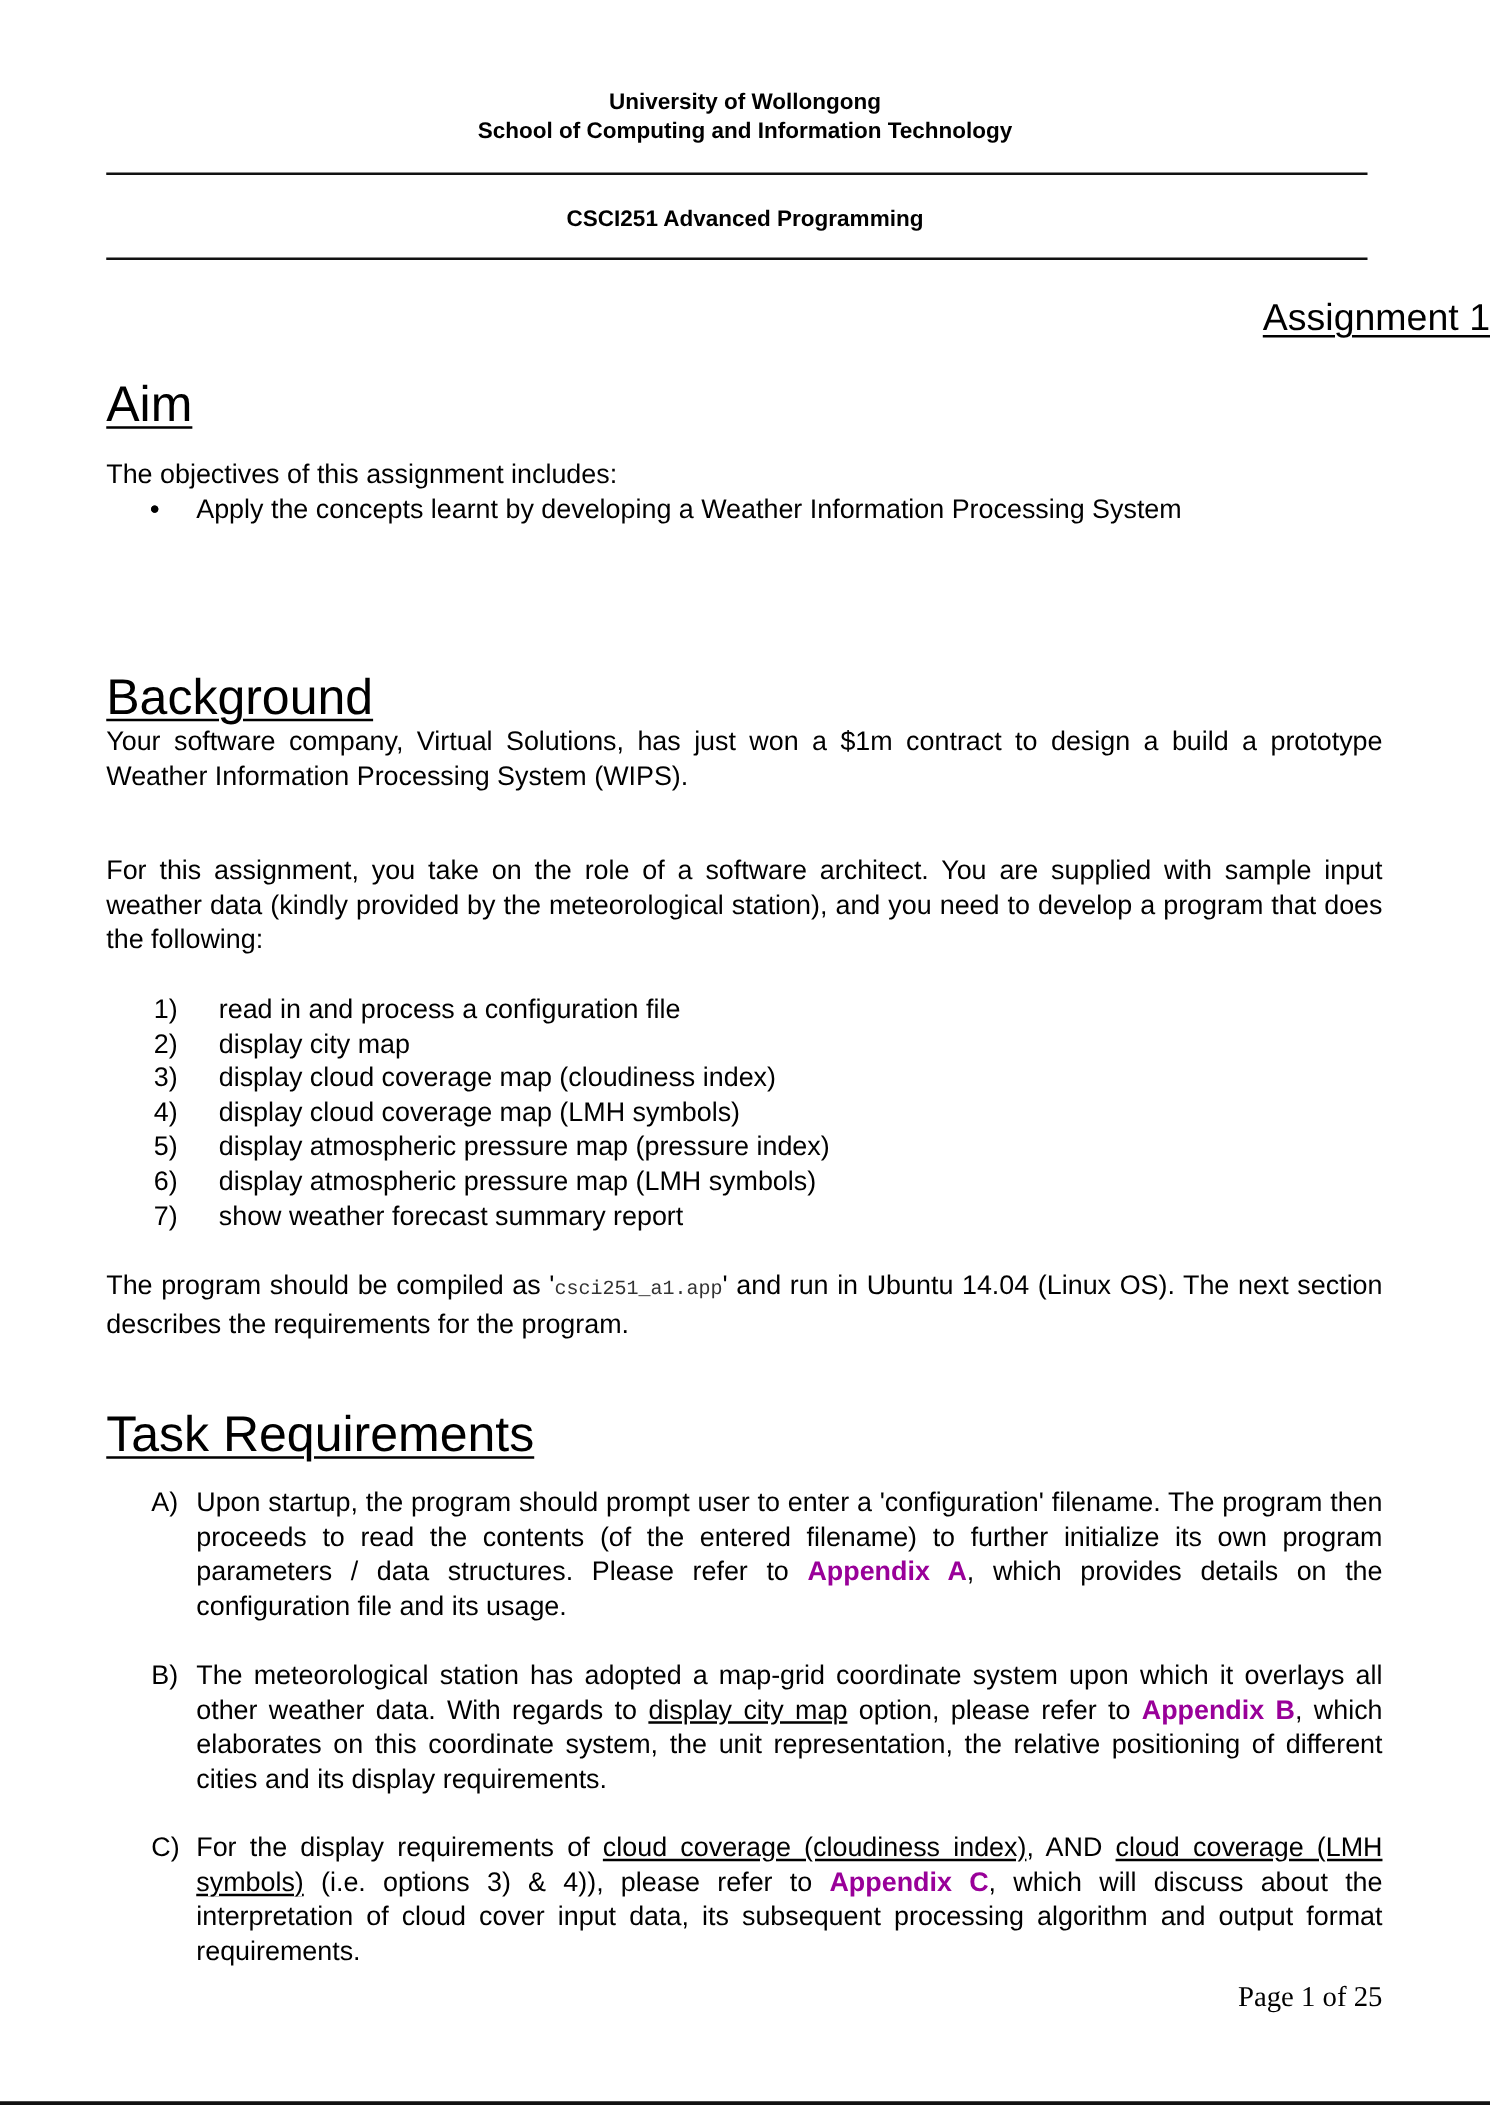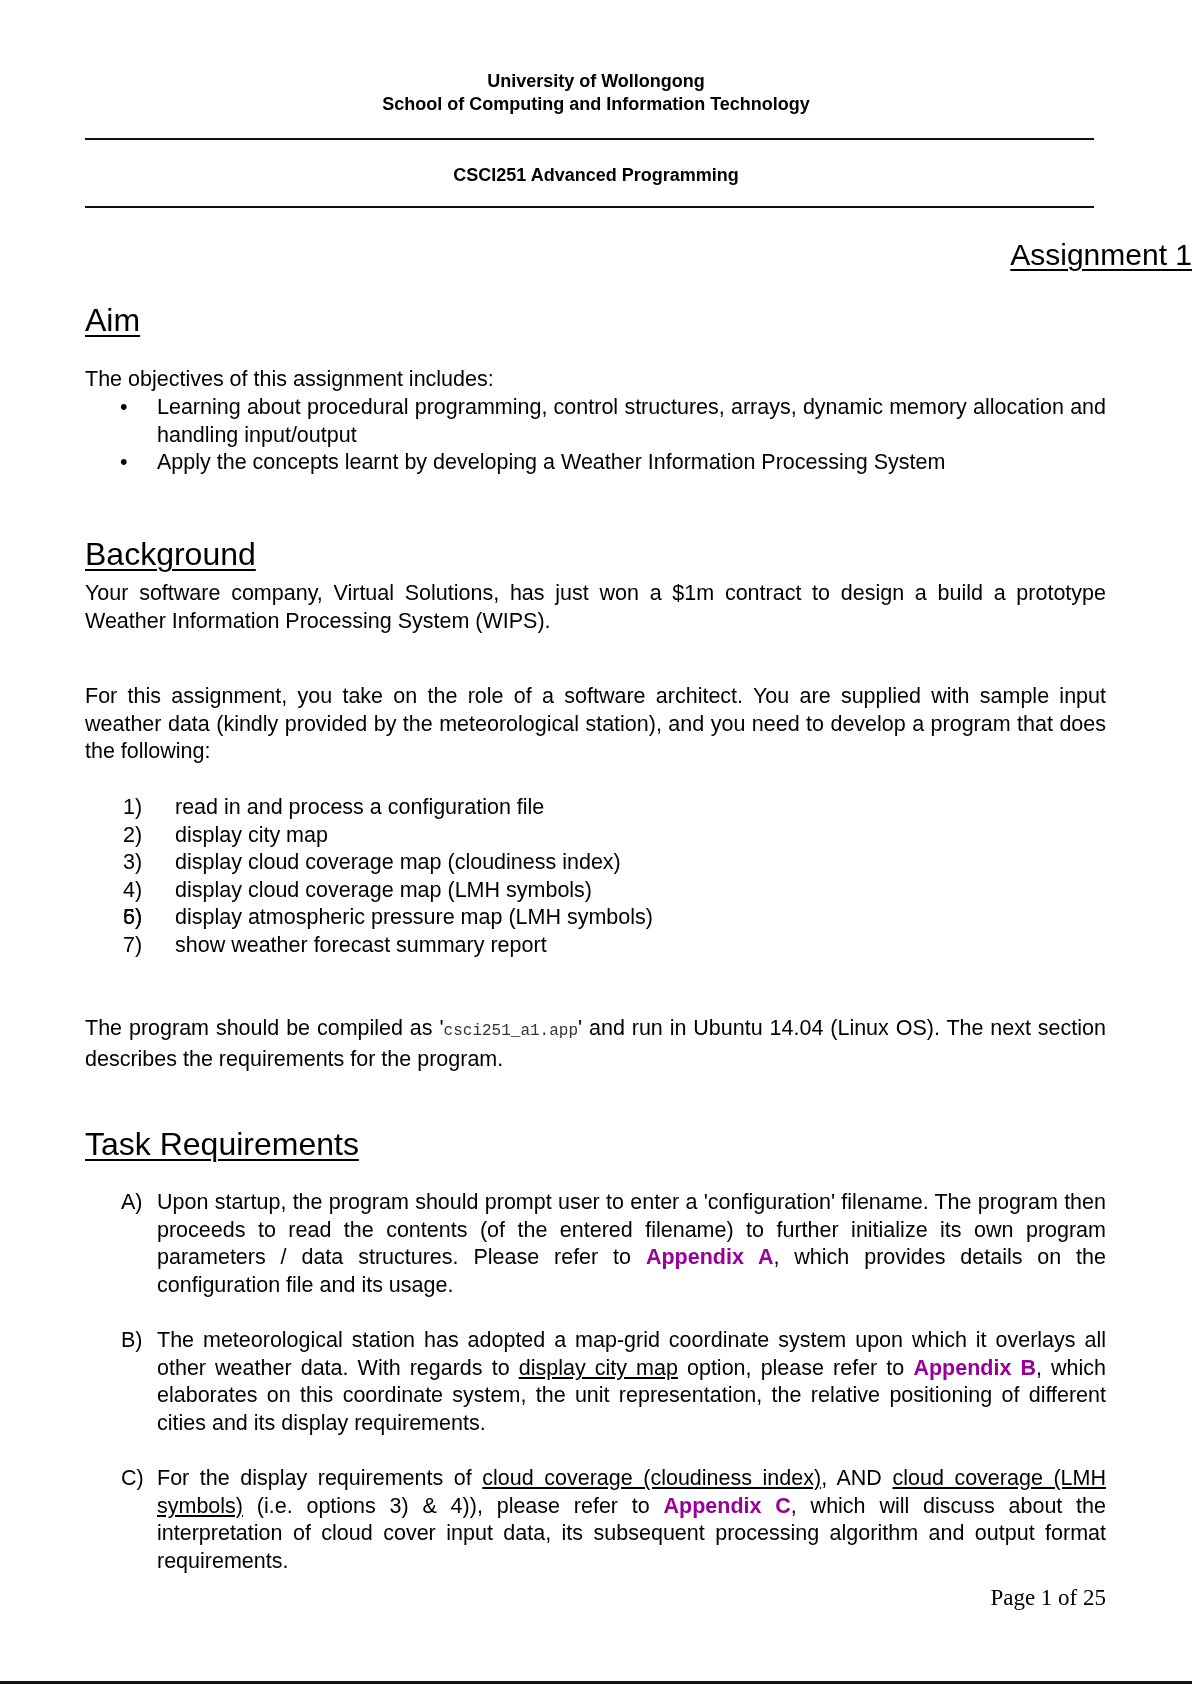--- a/index.html
+++ b/index.html
@@ -3,21 +3,21 @@
 <meta charset="utf-8">
 <style>
   html, body { margin: 0; padding: 0; background: #ffffff; }
   body { width: 1192px; height: 1684px; position: relative; overflow: hidden;
          font-family: "Liberation Sans", sans-serif; color: #000; }
   .page { position: absolute; left: 0; top: 0; width: 1192px; height: 1684px; }
   .hdr { position: absolute; left: 0; width: 1192px; text-align: center; font-weight: bold; font-size: 18px; }
   .rule { position: absolute; left: 85px; width: 1009px; border-top: 2px solid #111; }
   .title { position: absolute; left: 0; width: 1192px; text-align: right; top: 238px; font-size: 30px; }
   .title span { text-decoration: underline; text-decoration-thickness: 2px; text-underline-offset: 4px; }
-  .h2 { position: absolute; left: 85px; font-size: 32px; text-decoration: underline; text-decoration-thickness: 2px; text-underline-offset: 4px; }
+  .h2 { position: absolute; left: 85px; font-size: 40px; text-decoration: underline; text-decoration-thickness: 2px; text-underline-offset: 4px; }
   .p { position: absolute; left: 85px; width: 1021px; font-size: 21.5px; line-height: 27.6px; text-align: justify; text-align-last: left; }
   .bullets { position: absolute; left: 85px; width: 1021px; margin: 0; padding: 0; list-style: none; font-size: 21.5px; line-height: 27.6px; }
   .bullets li { position: relative; padding-left: 72px; text-align: justify; }
   .bullets li .b { position: absolute; left: 35px; top: 0; }
   .numlist { position: absolute; left: 85px; margin: 0; padding: 0; list-style: none; font-size: 21.5px; line-height: 27.6px; }
   .numlist li { position: relative; padding-left: 90px; }
   .numlist li .n { position: absolute; left: 38px; }
   .req { position: absolute; left: 85px; width: 1021px; margin: 0; padding: 0; list-style: none; font-size: 21.5px; line-height: 27.6px; }
   .req li { position: relative; padding-left: 72px; text-align: justify; }
   .req li .n { position: absolute; left: 36px; }
@@ -36,34 +36,34 @@
   <div class="hdr" style="top:94px;">School of Computing and Information Technology</div>
   <div class="rule" style="top:138px;"></div>
   <div class="hdr" style="top:165px;">CSCI251 Advanced Programming</div>
   <div class="rule" style="top:206px;"></div>
 
   <div class="title"><span>Assignment 1</span></div>
 
   <div class="h2" style="top:302px;">Aim</div>
   <div class="p" style="top:366px;">The objectives of this assignment includes:</div>
   <ul class="bullets" style="top:394px;">
-    <li><span class="b">•</span><span>Learning about procedural programming, control structures, arrays, dynamic memory allocation and handling input/output</span></li>
+    <li><span class="b">•</span></li>
     <li><span class="b">•</span><span>Apply the concepts learnt by developing a Weather Information Processing System</span></li>
   </ul>
 
   <div class="h2" style="top:536px;">Background</div>
   <div class="p" style="top:580px;">Your software company, Virtual Solutions, has just won a $1m contract to design a build a prototype Weather Information Processing System (WIPS).</div>
   <div class="p" style="top:683px;">For this assignment, you take on the role of a software architect. You are supplied with sample input weather data (kindly provided by the meteorological station), and you need to develop a program that does the following:</div>
 
   <ul class="numlist" style="top:794px;">
     <li><span class="n">1)</span><span>read in and process a configuration file</span></li>
     <li><span class="n">2)</span><span>display city map</span></li>
     <li><span class="n">3)</span><span>display cloud coverage map (cloudiness index)</span></li>
     <li><span class="n">4)</span><span>display cloud coverage map (LMH symbols)</span></li>
-    <li><span class="n">5)</span></li>
+    <li><span class="n">5)</span><span>display atmospheric pressure map (pressure index)</span></li>
     <li><span class="n">6)</span><span>display atmospheric pressure map (LMH symbols)</span></li>
     <li><span class="n">7)</span><span>show weather forecast summary report</span></li>
   </ul>
 
   <div class="p" style="top:1015px;"><span>The program should be compiled as '</span><span class="mono">csci251_a1.app</span><span>' and run in Ubuntu 14.04 (Linux OS). The next section describes the requirements for the program.</span></div>
 
   <div class="h2" style="top:1126px;">Task Requirements</div>
 
   <ul class="req" style="top:1189px;">
     <li style="margin-bottom:27.6px;"><span class="n">A)</span><span>Upon startup, the program should prompt user to enter a 'configuration' filename. The program then proceeds to read the contents (of the entered filename) to further initialize its own program parameters / data structures. Please refer to </span><span class="appx">Appendix A</span><span>, which provides details on the configuration file and its usage.</span></li>

